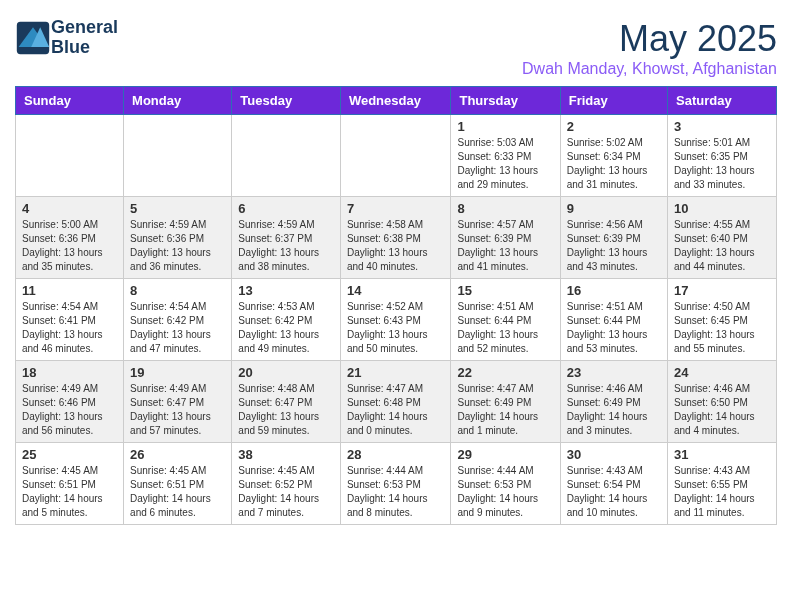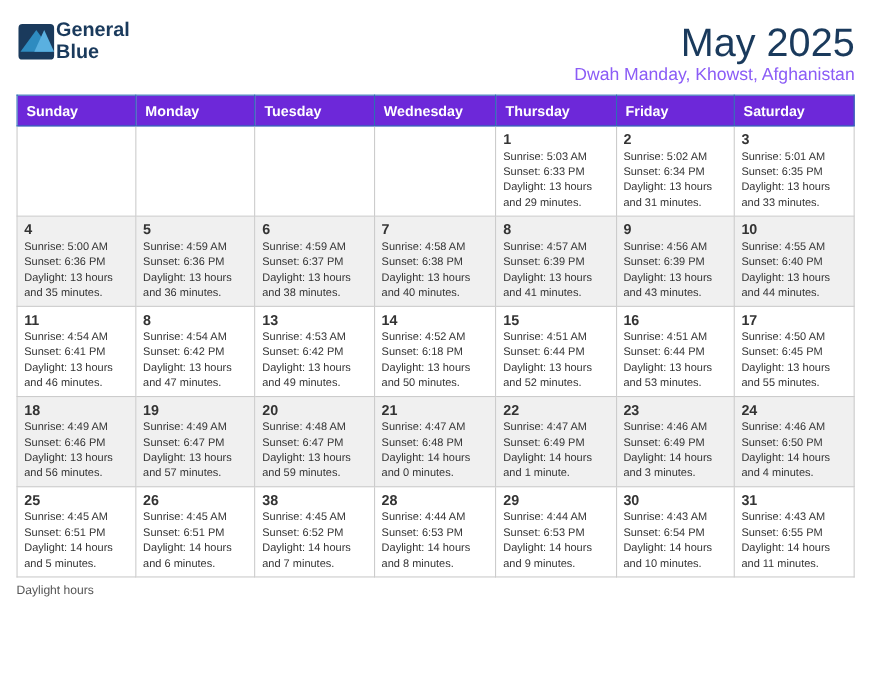--- a/index.html
+++ b/index.html
@@ -183,21 +183,21 @@
           <td>
             <div class="day-num">13</div>
             <div class="day-info">Sunrise: 4:53 AM
 Sunset: 6:42 PM
 Daylight: 13 hours
 and 49 minutes.</div>
           </td>
           <td>
             <div class="day-num">14</div>
             <div class="day-info">Sunrise: 4:52 AM
-Sunset: 6:18 PM
+Sunset: 6:43 PM
 Daylight: 13 hours
 and 50 minutes.</div>
           </td>
           <td>
             <div class="day-num">15</div>
             <div class="day-info">Sunrise: 4:51 AM
 Sunset: 6:44 PM
 Daylight: 13 hours
 and 52 minutes.</div>
           </td>
@@ -314,16 +314,13 @@
             <div class="day-num">31</div>
             <div class="day-info">Sunrise: 4:43 AM
 Sunset: 6:55 PM
 Daylight: 14 hours
 and 11 minutes.</div>
           </td>
         </tr>
       </tbody>
   </table>
 
-  <div class="footer">
-    <span>Daylight hours</span>
-  </div>
 </div>
 
 </body></html>

